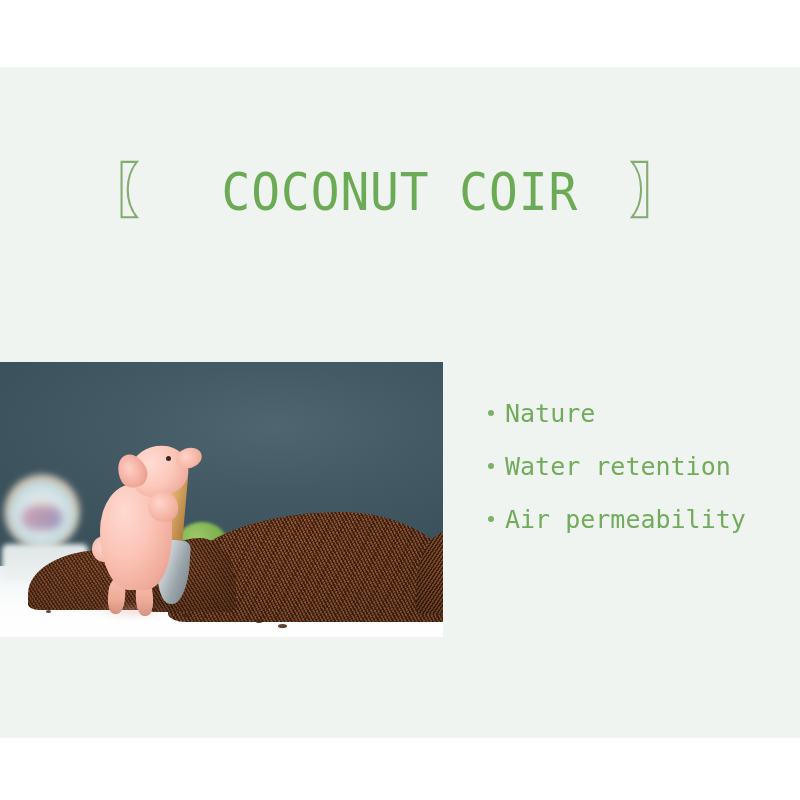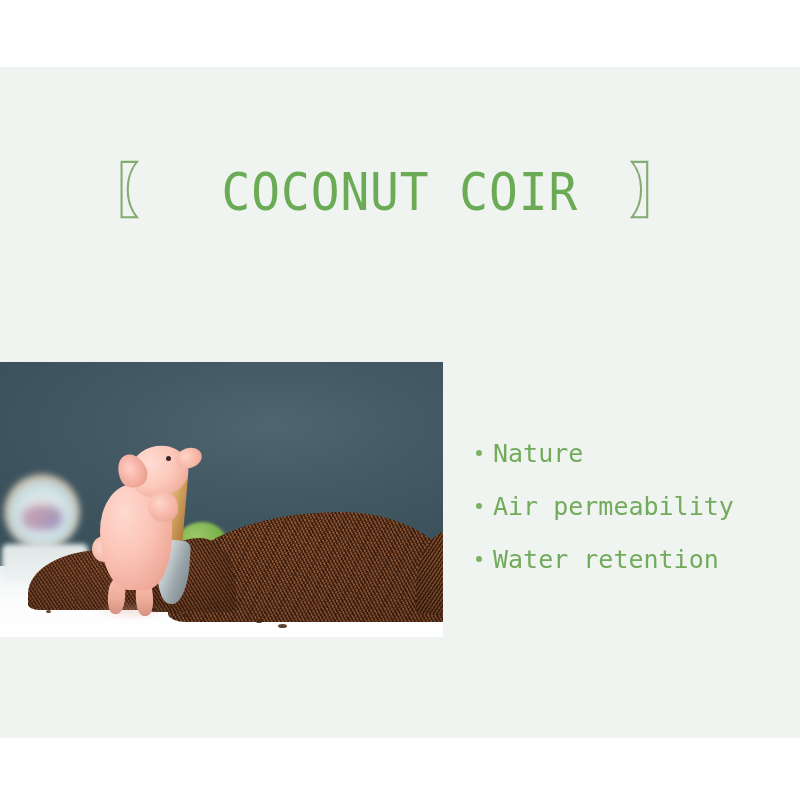--- a/index.html
+++ b/index.html
@@ -314,24 +314,23 @@
     width: 76px;
     height: 18px;
     border-radius: 50%;
     background: radial-gradient(ellipse, rgba(220,170,158,.35) 0%, rgba(255,255,255,0) 72%);
     filter: blur(2px);
   }
 
   
   #features {
     position: absolute;
-    left: 476px;
+    left: 488px;
     top: 401px;
     width: 300px;
-    margin-top: 40px;
   }
   .feature {
     display: flex;
     align-items: baseline;
     height: 53px;
     line-height: 53px;
   }
   .feature .dot {
     display: inline-block;
     width: 6px;
@@ -404,23 +403,23 @@
 
   <div id="features">
 
     <div class="feature">
       <span class="dot"></span>
       <span class="label">Nature</span>
     </div>
 
     <div class="feature">
       <span class="dot"></span>
+      <span class="label">Water retention</span>
+    </div>
+
+    <div class="feature">
+      <span class="dot"></span>
       <span class="label">Air permeability</span>
     </div>
 
-    <div class="feature">
-      <span class="dot"></span>
-      <span class="label">Water retention</span>
-    </div>
-
   </div>
 
 </div>
 
 </body></html>

